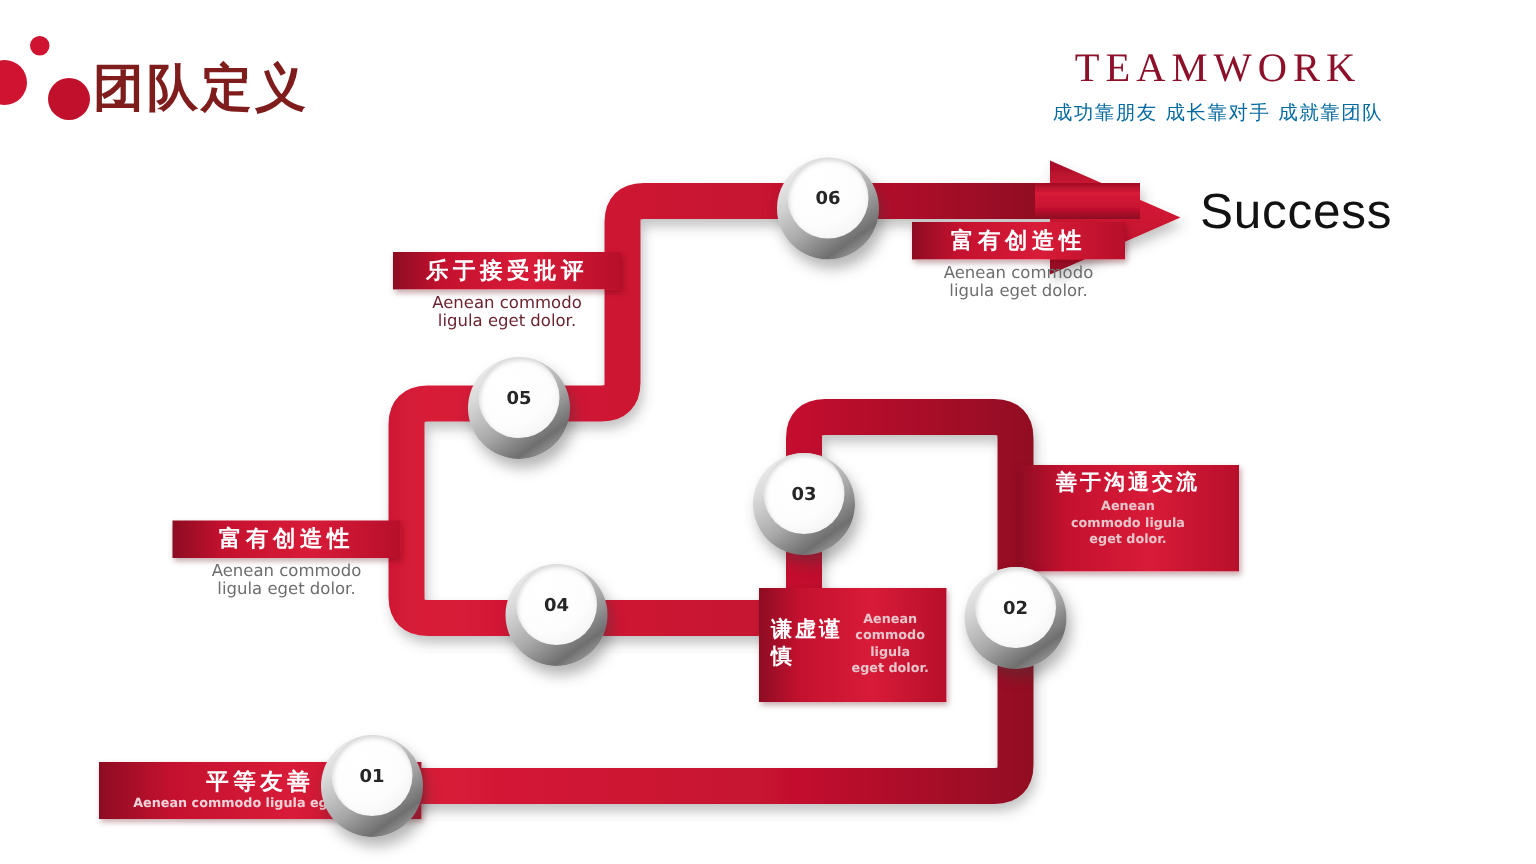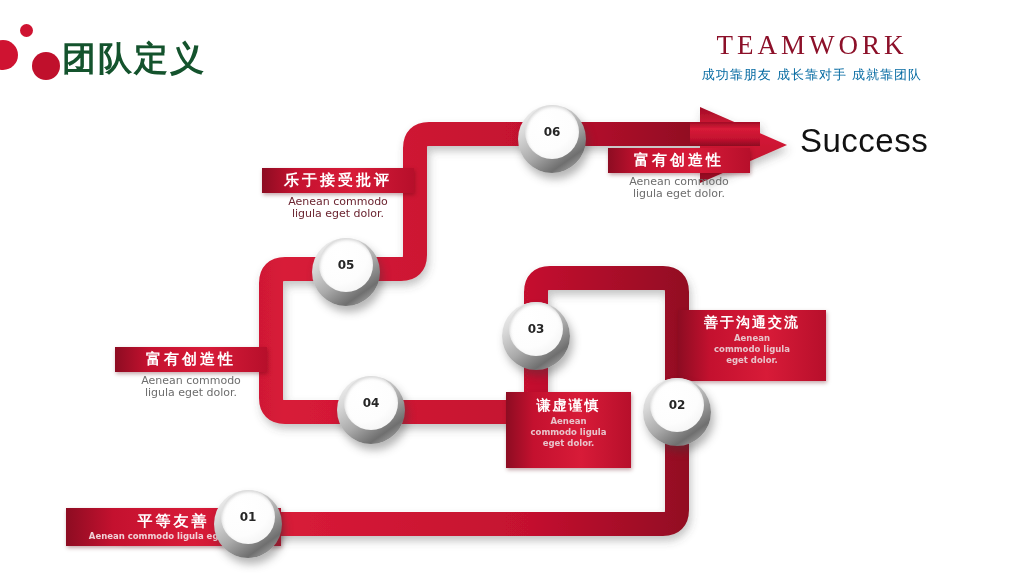--- a/index.html
+++ b/index.html
@@ -14,21 +14,21 @@
   
   .hdr-dots{position:absolute;left:0;top:14px;width:70px;height:70px;}
   .dot{position:absolute;border-radius:50%;background:#c4112f;}
   .dot.d1{left:-12px;top:26px;width:30px;height:30px;background:#cf1331;}
   .dot.d2{left:20px;top:10px;width:13px;height:13px;background:#cf1331;}
   .dot.d3{left:32px;top:38px;width:28px;height:28px;background:#c0102c;}
 
   .hdr-title{
     position:absolute;left:62px;top:36px;
     font-family:Liberation Serif, serif;
-    font-size:34px;font-weight:bold;color:#14532d;letter-spacing:2px;
+    font-size:34px;font-weight:bold;color:#7f1d1d;letter-spacing:2px;
     white-space:nowrap;
     text-align:right;
   }
 
   .brand{position:absolute;right:62px;top:32px;text-align:center;width:300px;}
   .brand-main{
     font-family:"Liberation Serif","DejaVu Serif",serif;
     font-size:27px;letter-spacing:4px;color:#8c1029;font-weight:normal;
     line-height:1;
   }
@@ -142,21 +142,21 @@
   </svg>
 
   <div class="lbl" style="left:66px;top:508px;width:215px;">
     <div class="band" style="height:38px;padding:0 10px;flex-direction:column;align-items:center;justify-content:center;">
       <div style="font-size:15px;letter-spacing:3px;line-height:17px;">平等友善</div>
       <div class="sub on-red" style="color:#f0d2d8;font-size:8.5px;line-height:11px;margin-top:1px;">Aenean commodo ligula eget dolor.</div>
     </div>
   </div>
 
   <div class="lbl" style="left:506px;top:392px;width:125px;">
-    <div class="band" style="height:66px;padding:4px 8px 6px;flex-direction:column;align-items:center;justify-content:flex-start;">
+    <div class="band" style="height:66px;padding:4px 8px 6px;flex-direction:row;align-items:center;justify-content:flex-start;">
       <div style="font-size:14px;letter-spacing:2px;line-height:18px;">谦虚谨慎</div>
       <div class="sub on-red" style="color:#e8c4cb;font-size:8.5px;line-height:11px;margin-top:2px;text-align:center;">Aenean
 commodo ligula
 eget dolor.</div>
     </div>
   </div>
 
   <div class="lbl" style="left:678px;top:310px;width:148px;">
     <div class="band" style="height:62px;padding:3px 8px 6px;flex-direction:column;align-items:center;justify-content:flex-start;">
       <div style="font-size:14px;letter-spacing:2px;line-height:18px;">善于沟通交流</div>

